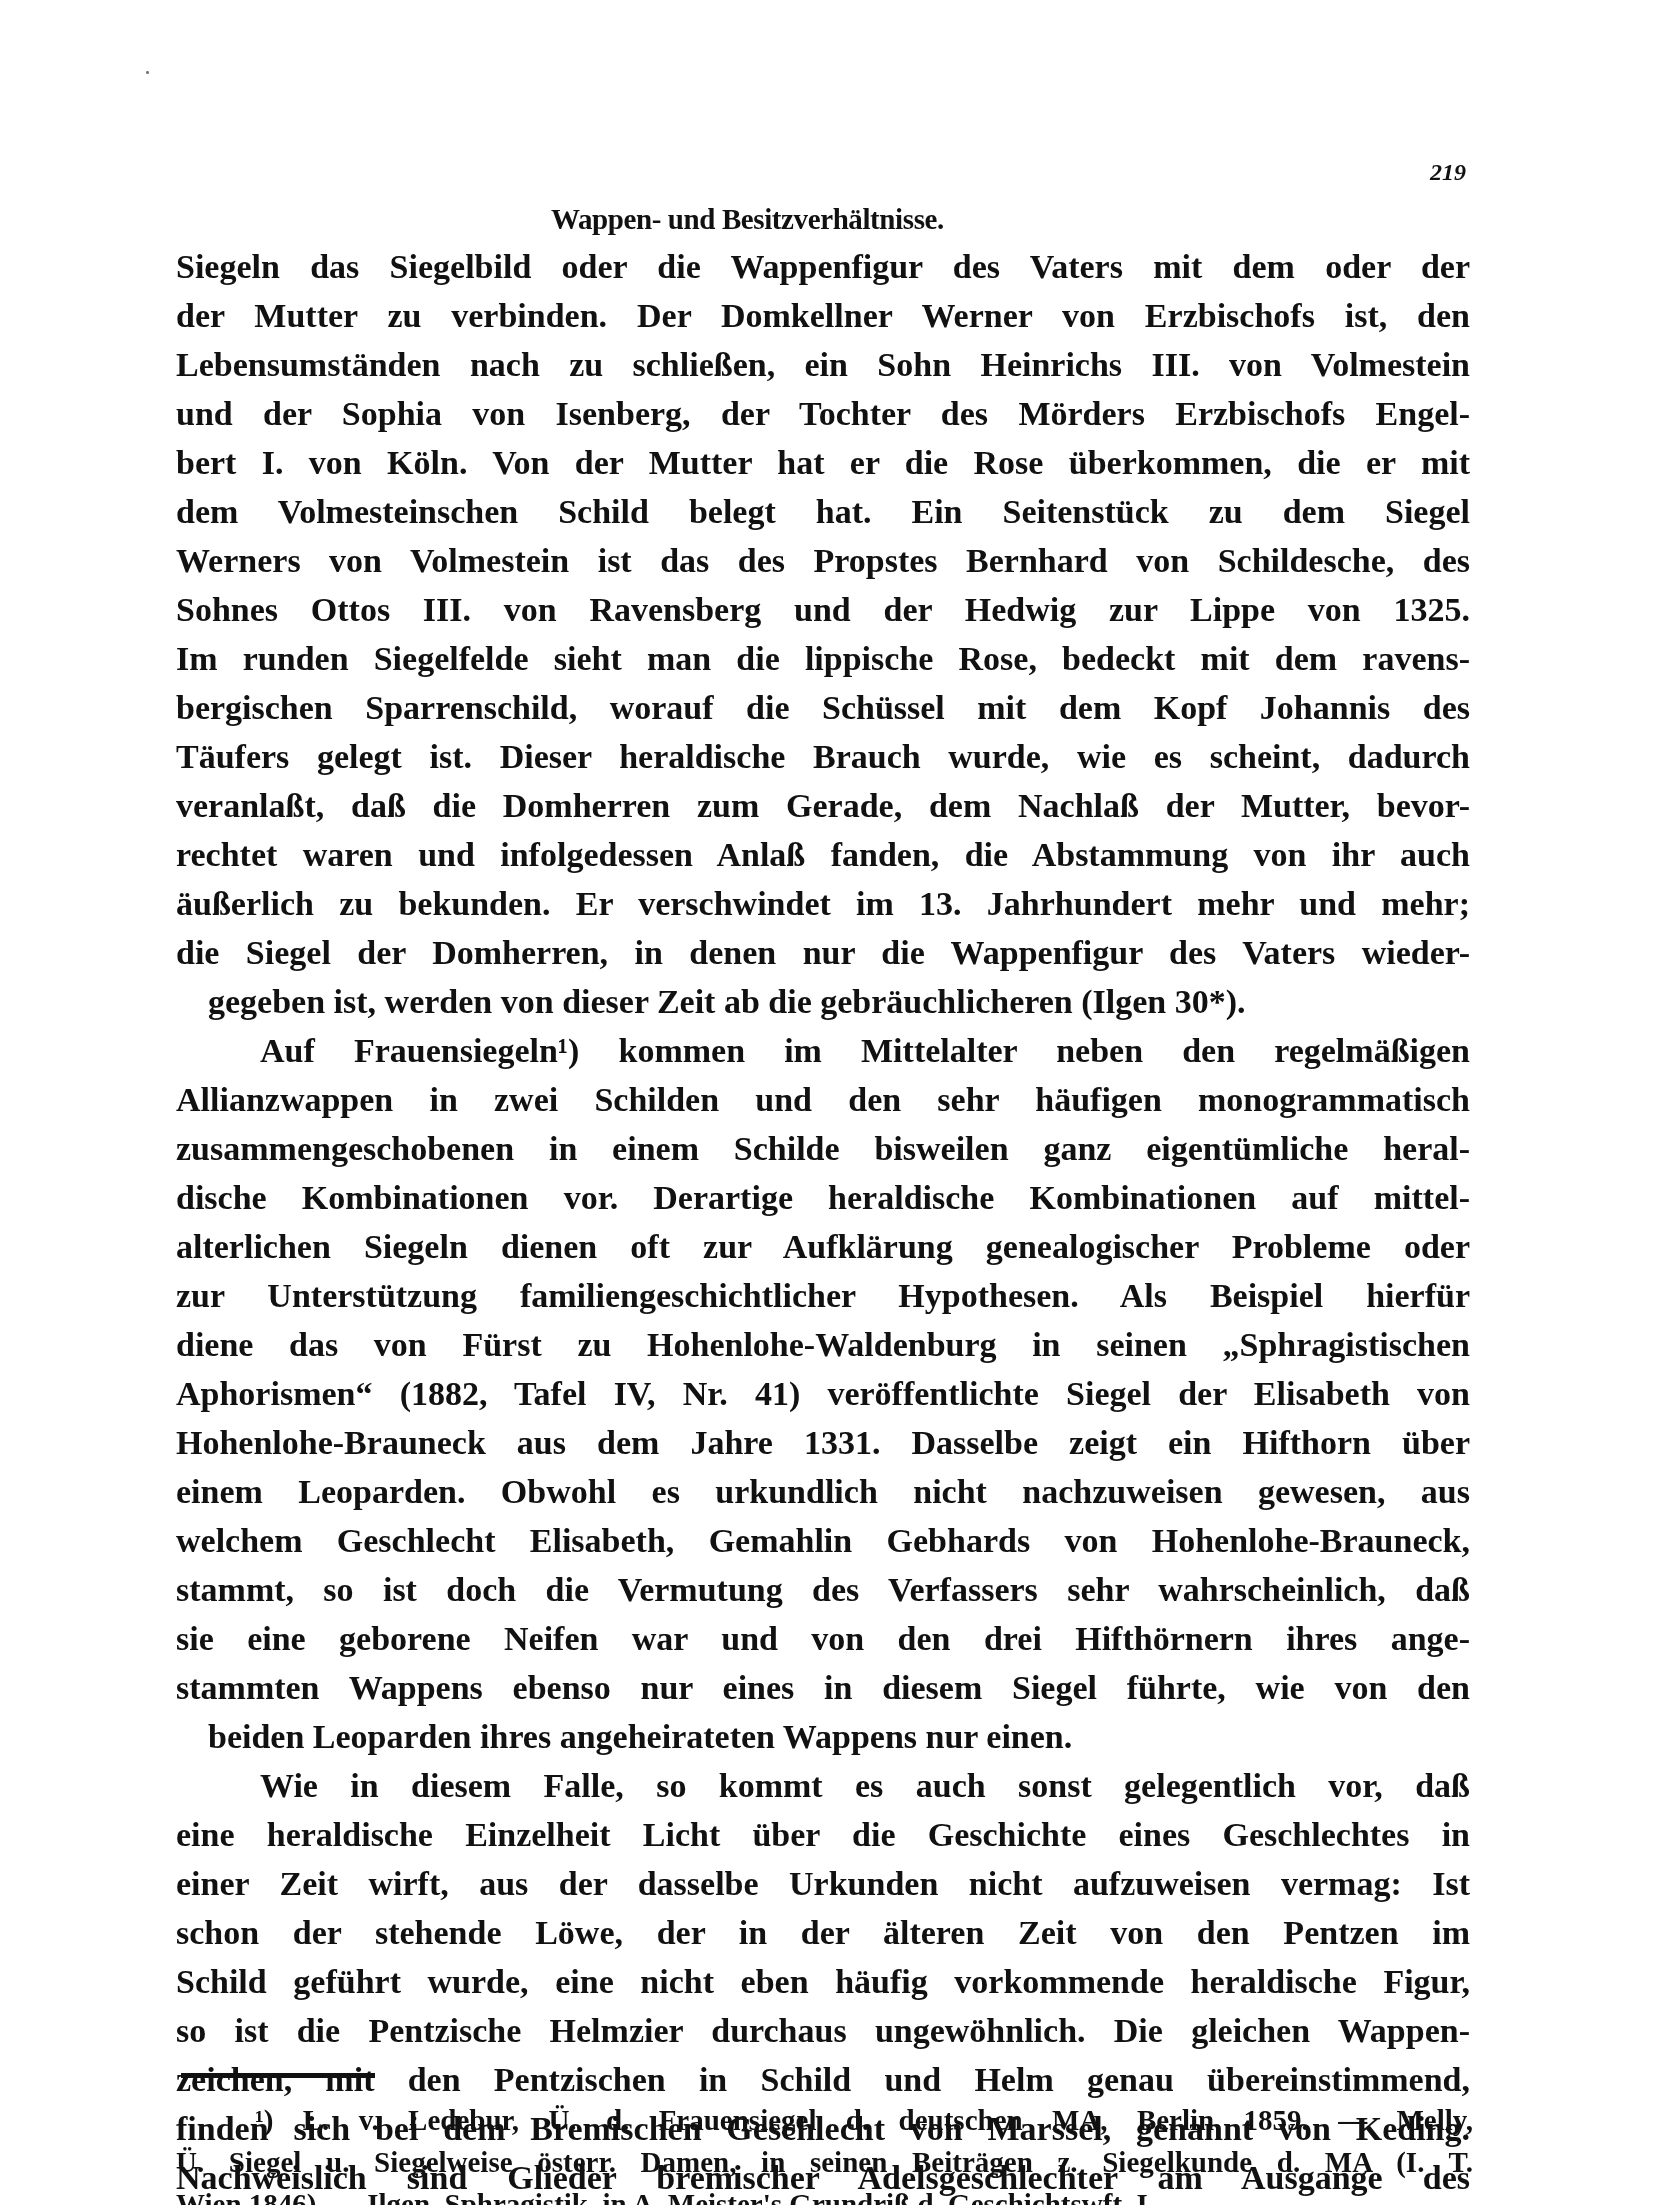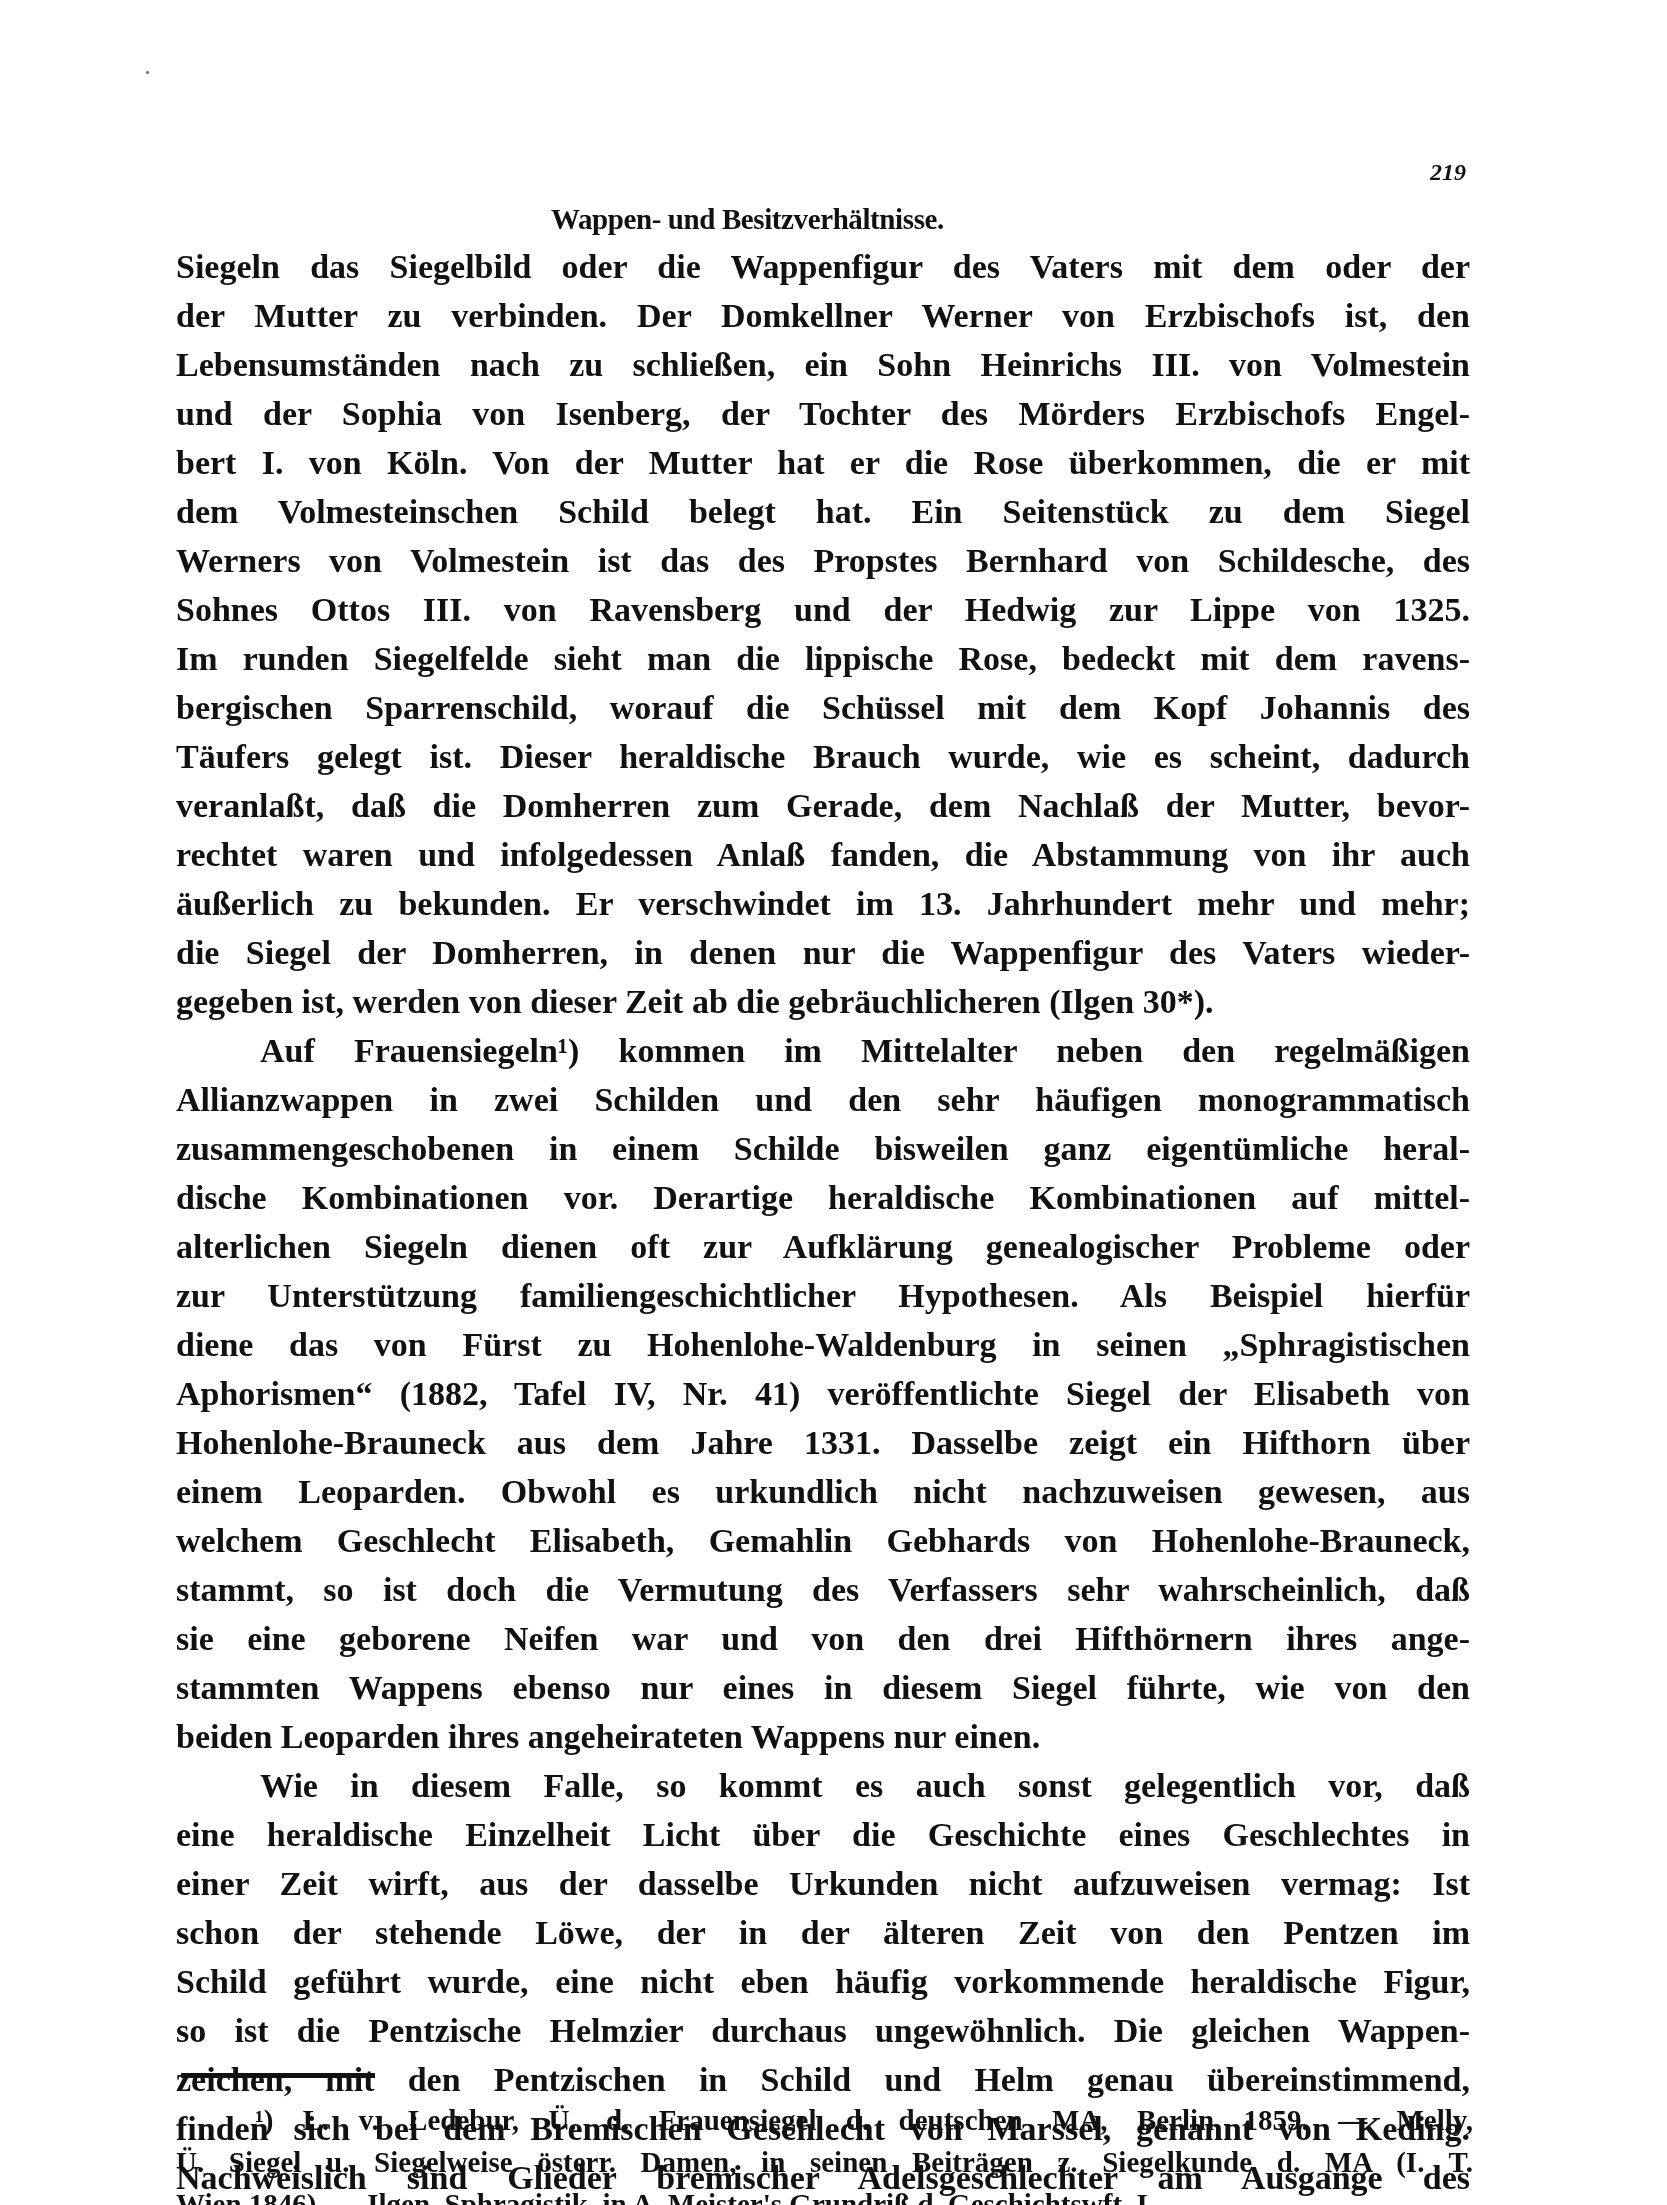--- a/index.html
+++ b/index.html
@@ -3,21 +3,21 @@
 <meta charset="utf-8">
 <style>
   html, body { margin:0; padding:0; background:#ffffff; }
   body { width:1667px; height:2465px; position:relative; overflow:hidden; }
   .page { position:absolute; left:0; top:0; width:1667px; height:2465px; background:#fff; }
   .header { position:absolute; top:159px; left:176px; width:1294px; height:40px; font-family:"Liberation Serif", serif; font-weight:bold; color:#111; }
   .running-title { position:absolute; left:375px; top:0; font-size:29px; letter-spacing:-0.4px;margin-top:44px; }
   .page-number { position:absolute; right:4px; top:0; font-size:24px;font-style:italic; }
   .body-text { position:absolute; left:176px; top:242px; width:1294px; font-family:"Liberation Serif", serif; font-weight:bold; color:#111; font-size:34px; }
   .line { height:49px; line-height:49px; white-space:nowrap; text-align:justify; text-align-last:justify; }
-  .line.last { text-align-last:left; }
+  .line.last { text-align-last:left;margin-left:32px; }
   .line.indent { padding-left:84px; }
   .footnote-rule { position:absolute; left:181px; top:2073px; width:194px; height:5.3px; background:#111; }
   .footnotes { position:absolute; left:176px; top:2099px; width:1297px; font-family:"Liberation Serif", serif; font-weight:bold; color:#111; font-size:29px; }
   .fline { height:42px; line-height:42px; white-space:nowrap; text-align:justify; text-align-last:justify; }
   .fline.last { text-align-last:left; }
   .fline.indent { padding-left:79px; }
   .specks { position:absolute; width:2.6px; height:2.6px; background:#777; border-radius:50%; }
 </style>
 </head>
 <body>

